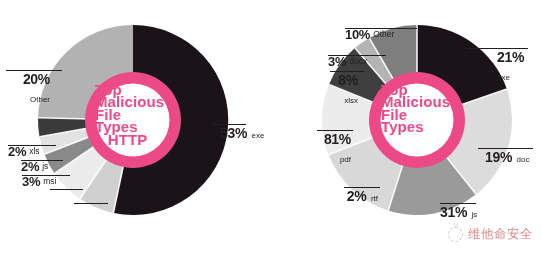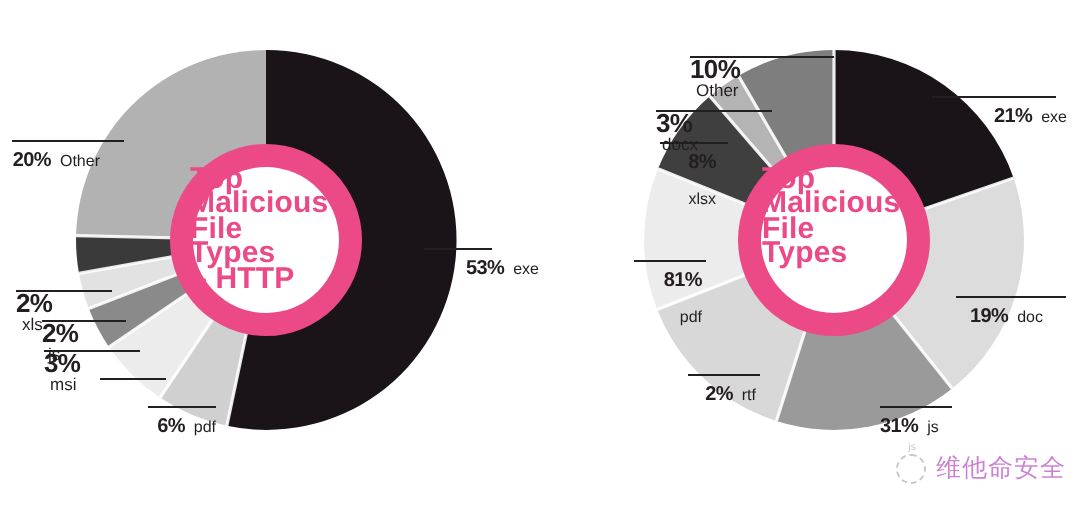--- a/index.html
+++ b/index.html
@@ -8,33 +8,33 @@
     background:#ffffff;
     font-family:"Liberation Sans", sans-serif;
     overflow:hidden;
     position:relative;
   }
   .canvas{position:absolute;left:0;top:0;width:541px;height:260px;}
   svg{display:block;}
   .lbl{position:absolute;}
   .pct{
     font-family:"Liberation Sans", sans-serif;
-    font-size:10px;font-weight:700;color:#231f20;
+    font-size:14px;font-weight:700;color:#231f20;
     letter-spacing:-0.3px;line-height:13px;
     display:inline-block;
   }
   .pct.sm{font-size:13px;}
   .ext{
     font-family:"Liberation Sans", sans-serif;
     font-size:8px;font-weight:400;color:#231f20;
     line-height:9px;display:inline-block;
   }
   .ext.inline{font-size:8.5px;margin-left:3px;}
   .leader{position:absolute;background:#231f20;height:1px;}
-  .row{display:flex;align-items:flex-start;flex-direction:column;}
+  .row{display:flex;align-items:center;}
   .stackR{text-align:right;}
   .stackL{text-align:left;}
   .center-text{
     position:absolute;text-align:left;
     font-family:"Liberation Sans", sans-serif;
     font-weight:700;color:#ec4a87;
     font-size:15px;line-height:12.4px;
     letter-spacing:0.1px;
   }
   .wm{
@@ -42,21 +42,21 @@
     display:flex;align-items:center;gap:5px;
     opacity:.55;
   }
   .wm-logo{
     width:15px;height:15px;border-radius:50%;
     border:1.4px dashed #9a9a9a;
     box-sizing:border-box;
   }
   .wm-text{
     font-family:"DejaVu Sans", sans-serif;
-    font-size:12.5px;color:#a21caf;letter-spacing:.5px;
+    font-size:12.5px;color:#b91c1c;letter-spacing:.5px;
     white-space:nowrap;
   }
   .wm-sup{
     position:absolute;left:6px;top:-5px;
     font-family:"DejaVu Sans", sans-serif;
     font-size:5px;color:#9a9a9a;
   }
 </style>
 </head>
 <body>
@@ -89,21 +89,21 @@
     </g>
   </svg>
 
   <div class="center-text" style="left:95px;top:84px;width:73px;">
     <div>Top</div>
     <div>Malicious</div>
     <div>File Types</div>
     <div>– HTTP</div>
   </div>
 
-  <div class="lbl stackL" style="left:233px;top:124px;text-align:right;">
+  <div class="lbl stackL" style="left:220px;top:124px;text-align:right;">
     <div class="pct">53%</div>
     <div class="ext">exe</div>
   </div>
   <div class="leader" style="left:212px;top:124px;width:34px;"></div>
 
   <div class="lbl stackR" style="left:6px;top:70px;width:44px;">
     <div class="pct">20%</div>
     <div class="ext">Other</div>
   </div>
   <div class="leader" style="left:6px;top:70px;width:56px;"></div>
@@ -121,24 +121,20 @@
   <div class="leader" style="left:21px;top:160px;width:42px;"></div>
 
   <div class="lbl row" style="left:22px;top:175px;">
     <div class="pct sm">3%</div>
     <div class="ext inline">msi</div>
   </div>
   <div class="leader" style="left:22px;top:175px;width:48px;"></div>
 
   <div class="leader" style="left:50px;top:189px;width:33px;"></div>
 
-  <div class="lbl stackR" style="left:74px;top:203px;width:34px;">
-    <div class="pct">6%</div>
-    <div class="ext">pdf</div>
-  </div>
   <div class="leader" style="left:74px;top:203px;width:34px;"></div>
 
   <svg width="245" height="235" viewBox="0 0 245 235" style="position:absolute;left:290px;top:13px;">
     <g transform="translate(127,107)">
 
       <path fill="#1a1419" d="M 0 -95 A 95 95 0 0 1 89.8 -31.0 L 0 0 Z"></path>
 
       <path fill="#dcdcdc" d="M 89.8 -31.0 A 95 95 0 0 1 59.1 74.3 L 0 0 Z"></path>
 
       <path fill="#9a9a9a" d="M 59.1 74.3 A 95 95 0 0 1 -28.8 90.5 L 0 0 Z"></path>

